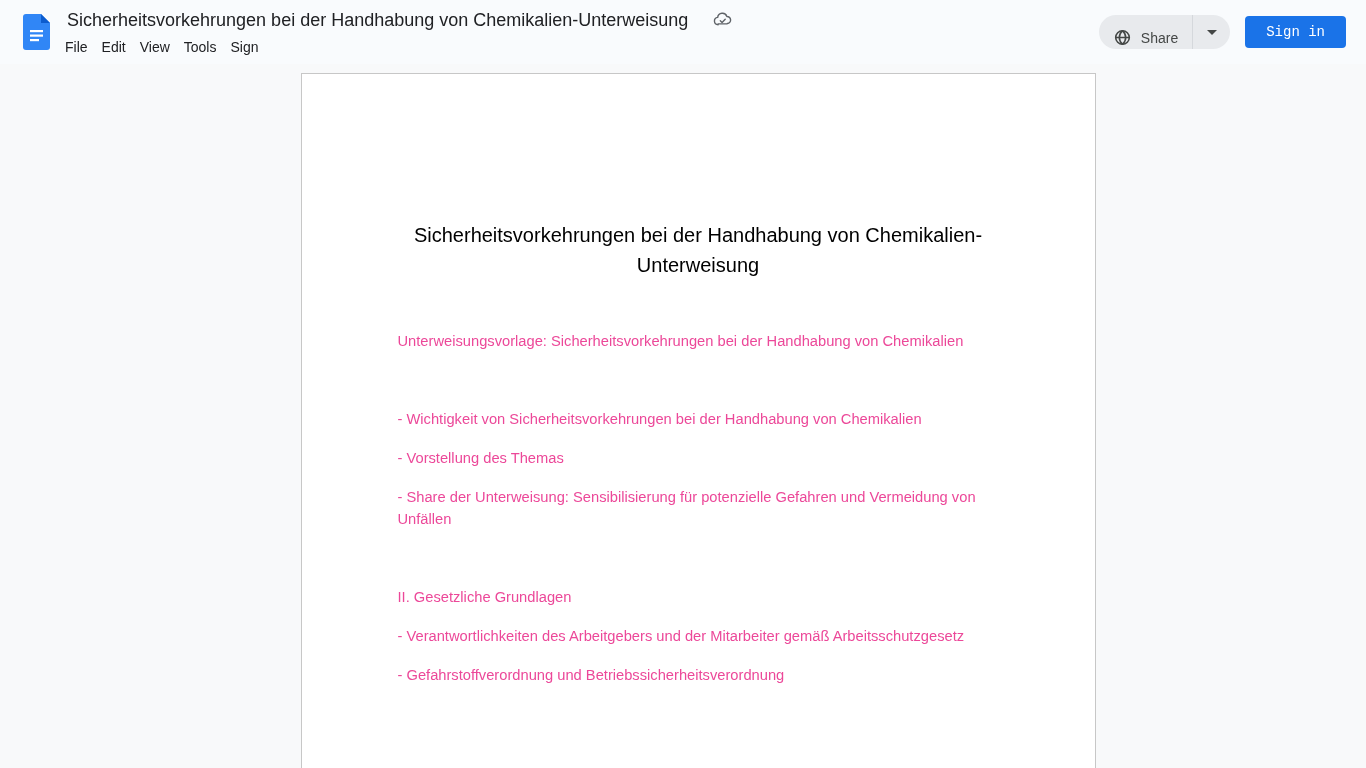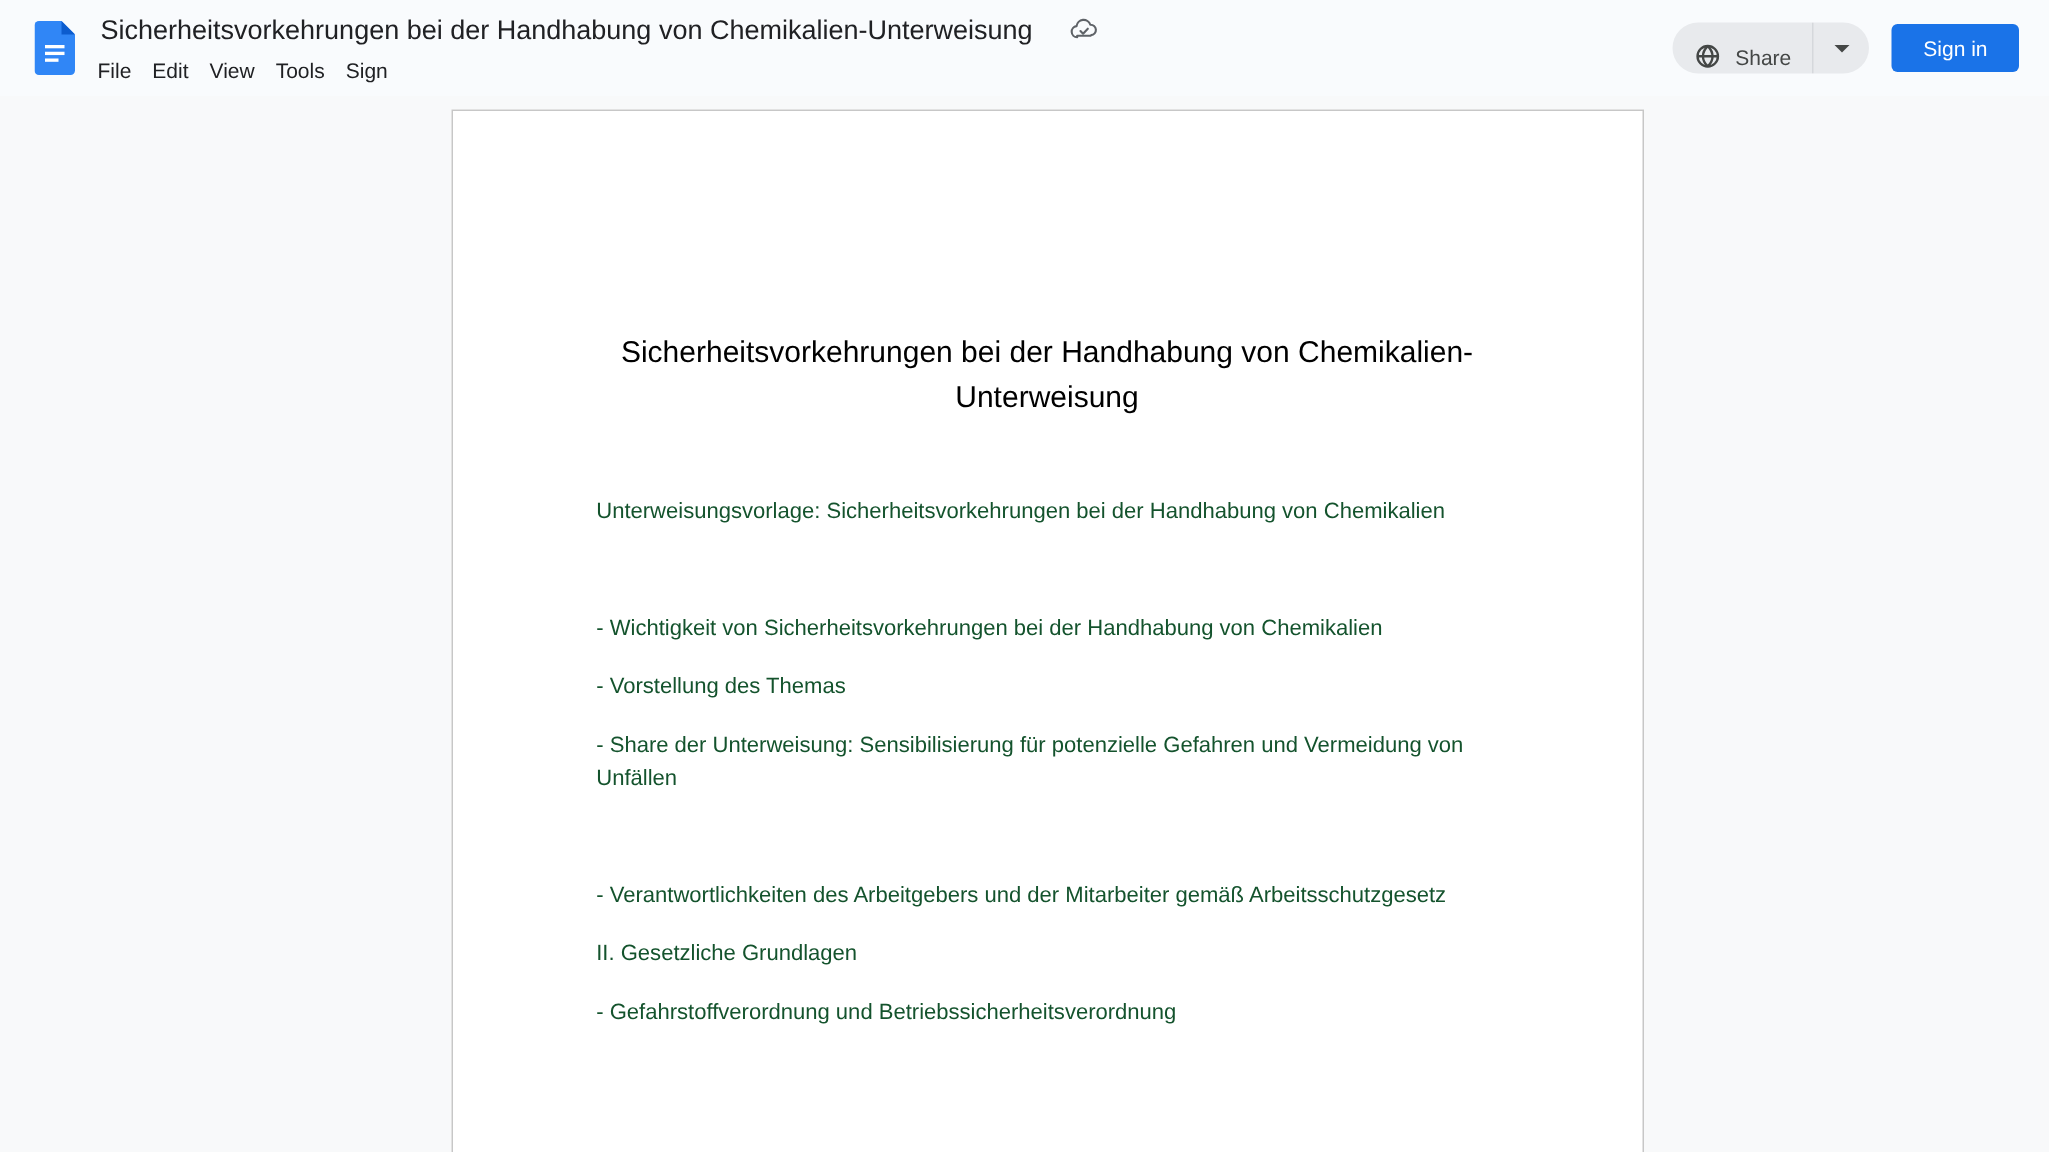--- a/index.html
+++ b/index.html
@@ -86,21 +86,21 @@
     border-right: 5px solid transparent;
     border-top: 5px solid #444746;
   }
   .signin-btn {
     height: 32px;
     padding: 0 21px;
     background: #1a73e8;
     color: #ffffff;
     font-size: 14px;
     font-weight: 500;
-    font-family: Liberation Sans, sans-serif;
+    font-family: Liberation Mono, monospace;
     border: none;
     border-radius: 4px;
     cursor: pointer;
     margin-right: 4px;
   }
 
   
   .canvas {
     height: 704px;
     background: #f8f9fa;
@@ -121,21 +121,21 @@
     font-size: 20px;
     line-height: 30px;
     color: #000000;
     text-align: center;
     margin-bottom: 50px;
   }
   .para {
     font-size: 14.7px;
     line-height: 22px;
     min-height: 22px;
-    color: #14532d;
+    color: #ec4899;
     margin-bottom: 17px;
   }
 
   .icon-stroke { stroke: #5f6368; fill: none; stroke-width: 1.6; }
 </style>
 </head>
 <body>
 
 <div class="header">
 
@@ -189,18 +189,18 @@
   <div class="page">
     <div class="doc-title">Sicherheitsvorkehrungen bei der Handhabung von Chemikalien-Unterweisung</div>
     <div>
 
     <div class="para">Unterweisungsvorlage: Sicherheitsvorkehrungen bei der Handhabung von Chemikalien</div>
         <div class="para"></div>
         <div class="para">- Wichtigkeit von Sicherheitsvorkehrungen bei der Handhabung von Chemikalien</div>
         <div class="para">- Vorstellung des Themas</div>
         <div class="para">- Share der Unterweisung: Sensibilisierung für potenzielle Gefahren und Vermeidung von Unfällen</div>
         <div class="para"></div>
+        <div class="para">II. Gesetzliche Grundlagen</div>
         <div class="para">- Verantwortlichkeiten des Arbeitgebers und der Mitarbeiter gemäß Arbeitsschutzgesetz</div>
-        <div class="para">II. Gesetzliche Grundlagen</div>
         <div class="para">- Gefahrstoffverordnung und Betriebssicherheitsverordnung</div>
       </div>
   </div>
 </div>
 
 </body></html>

